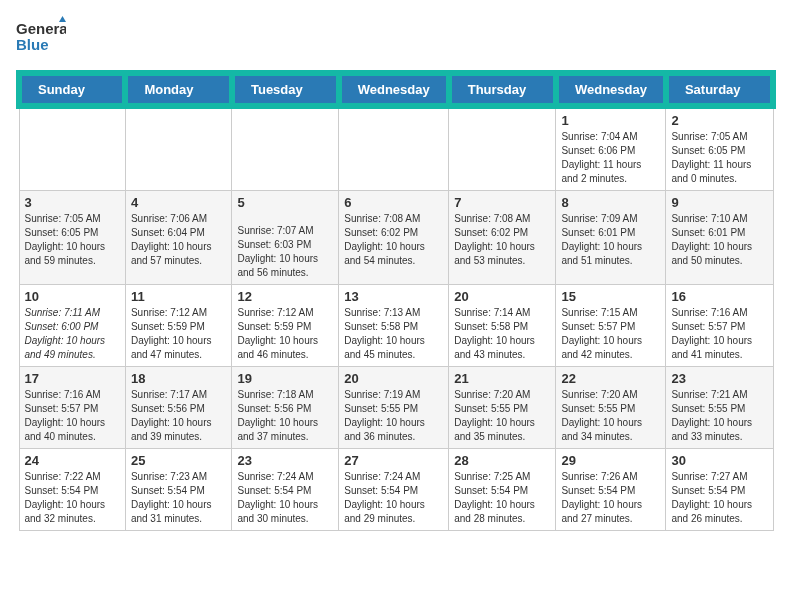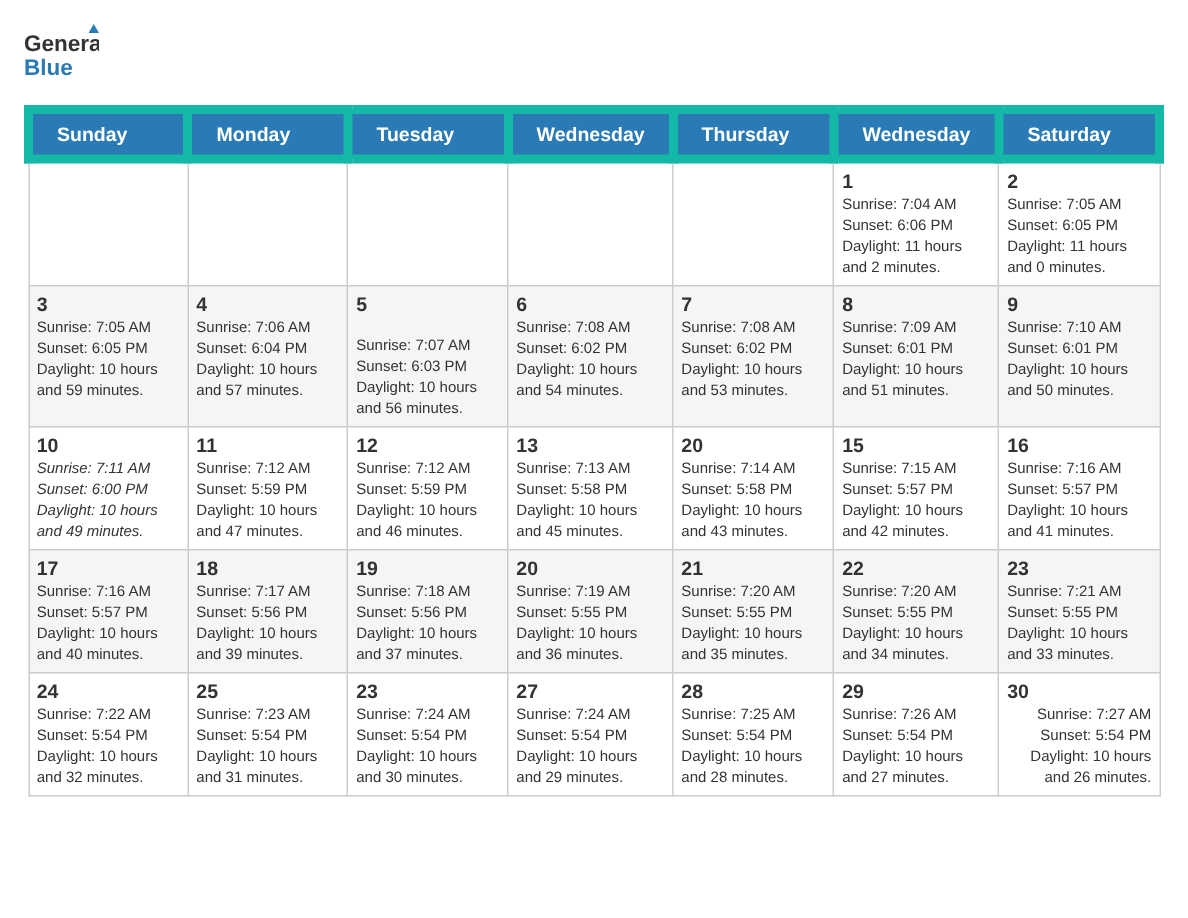--- a/index.html
+++ b/index.html
@@ -286,19 +286,19 @@
 Daylight: 10 hours and 28 minutes.</div>
         </td>
         <td>
           <div class="day-number">29</div>
           <div class="day-info" style="white-space: pre-line;">Sunrise: 7:26 AM
 Sunset: 5:54 PM
 Daylight: 10 hours and 27 minutes.</div>
         </td>
         <td>
           <div class="day-number">30</div>
-          <div class="day-info" style="white-space: pre-line; text-align: right;">Sunrise: 7:27 AM
+          <div class="day-info" style="white-space: pre-line;">Sunrise: 7:27 AM
 Sunset: 5:54 PM
 Daylight: 10 hours and 26 minutes.</div>
         </td>
       </tr>
     </tbody>
 </table>
 
 </body></html>

